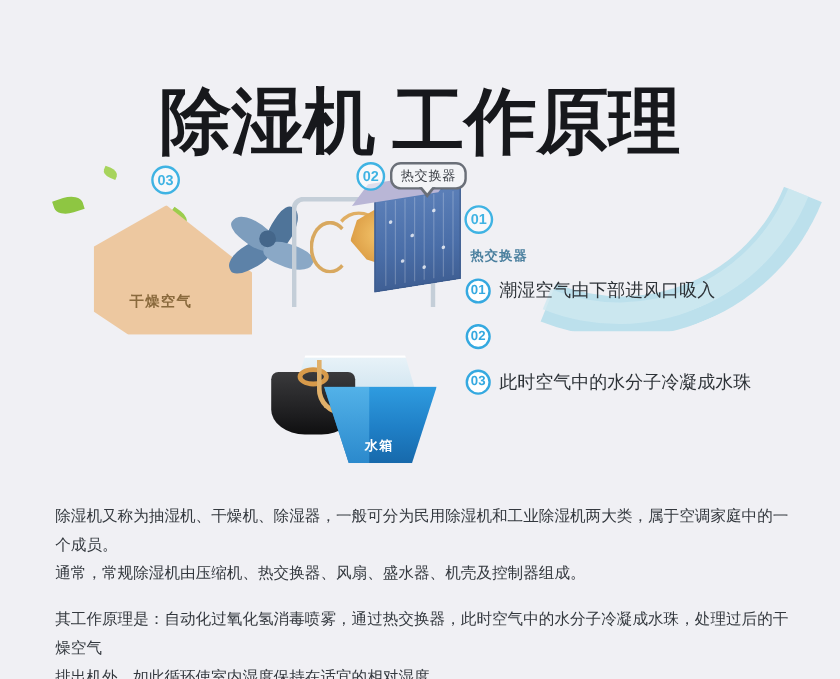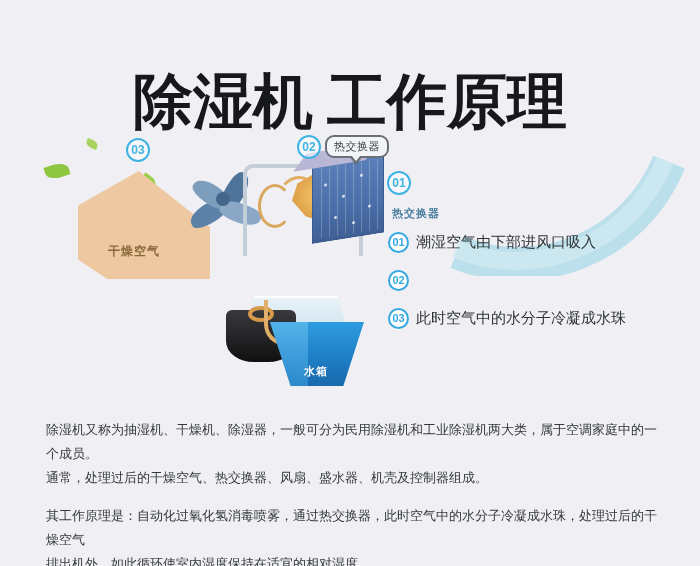--- a/index.html
+++ b/index.html
@@ -346,19 +346,19 @@
         <div class="num">03</div>
         <div class="txt">此时空气中的水分子冷凝成水珠</div>
       </div>
     </div>
 
   </div>
 
 
   <div class="body-copy">
     <p>除湿机又称为抽湿机、干燥机、除湿器，一般可分为民用除湿机和工业除湿机两大类，属于空调家庭中的一个成员。</p>
-    <p>通常，处理过后的干燥空气、热交换器、风扇、盛水器、机壳及控制器组成。</p>
+    <p>通常，常规除湿机由压缩机、热交换器、风扇、盛水器、机壳及控制器组成。</p>
     <div class="gap"></div>
     <p>其工作原理是：自动化过氧化氢消毒喷雾，通过热交换器，此时空气中的水分子冷凝成水珠，处理过后的干燥空气</p>
     <p>排出机外，如此循环使室内湿度保持在适宜的相对湿度。</p>
   </div>
 
 </div>
 
 </body></html>

